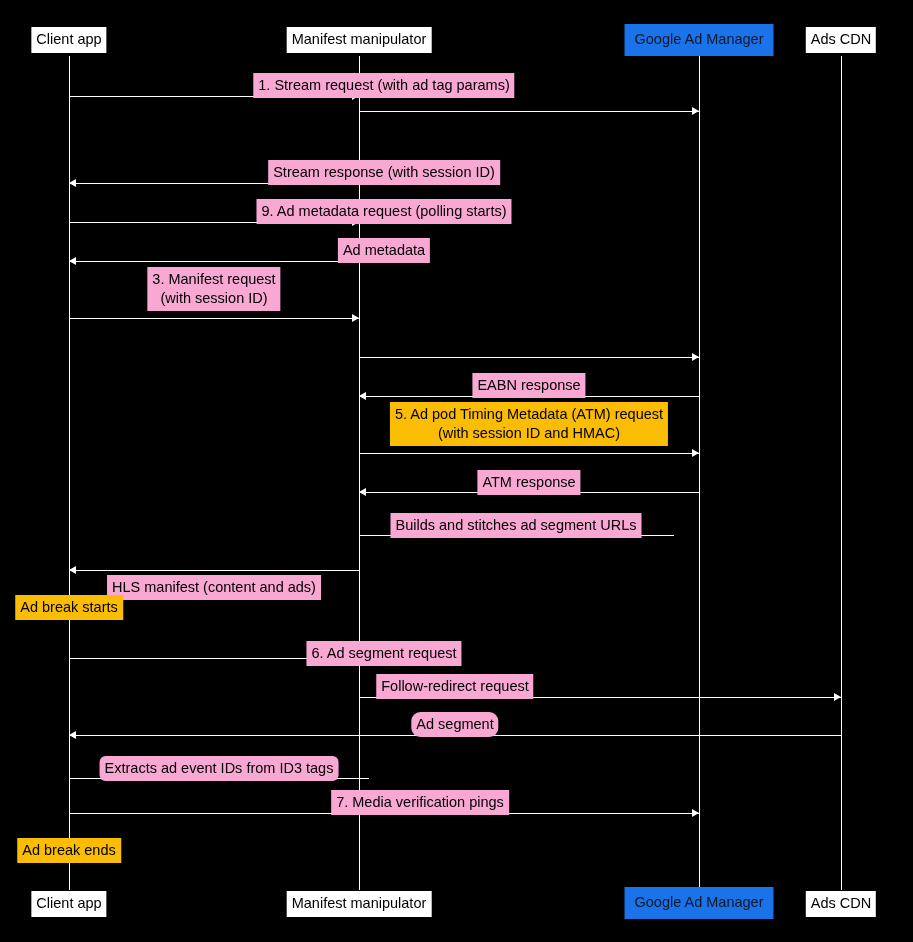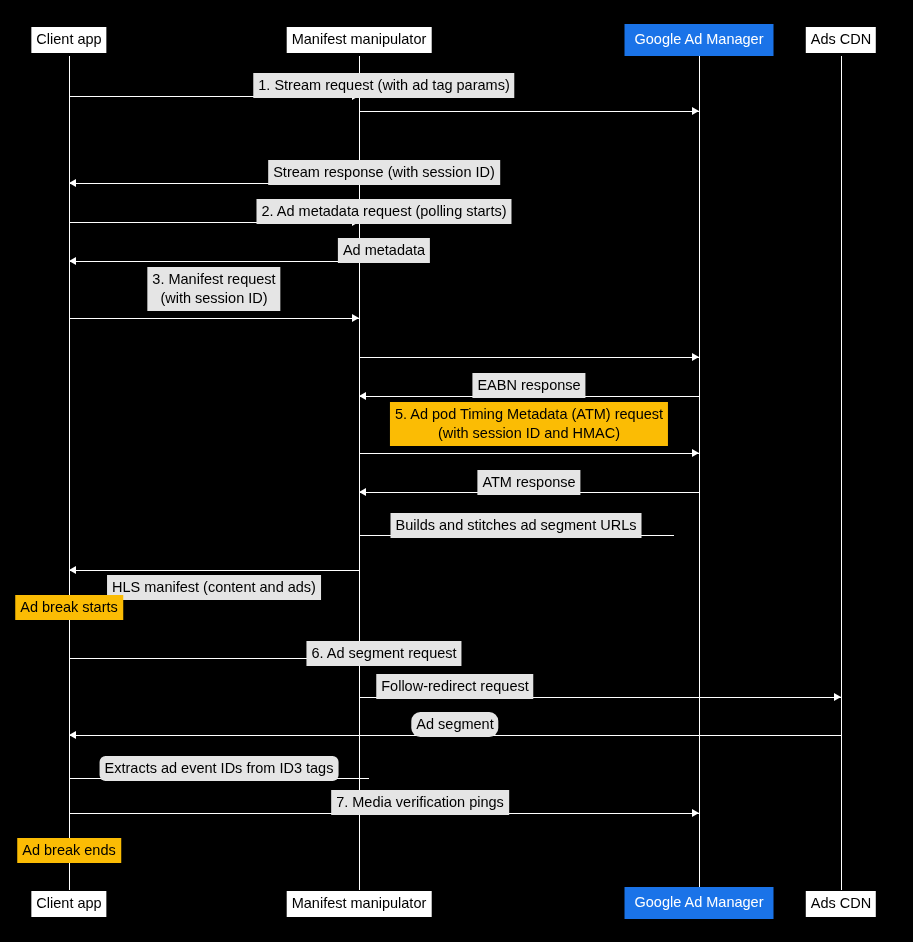--- a/index.html
+++ b/index.html
@@ -30,29 +30,29 @@
     padding: 3px 5px;
     white-space: nowrap;
     background: #ffffff;
     color: #000000;
     box-sizing: border-box;
     transform: translateX(-50%);
     text-align: center;
   }
   .actor.accent {
     background: #1a73e8;
-    color: #ffffff;
+    color: #0f172a;
     text-align: center;
   }
   .msg {
     position: absolute;
     font-size: 14.5px;
     line-height: 1.32;
     padding: 3px 5px;
-    background: #e5e5e5;
+    background: #f9a8d4;
     color: #000000;
     box-sizing: border-box;
     transform: translateX(-50%);
     text-align: center;
     white-space: pre;
   }
   .msg.note {
     background: #fbbc04;
     color: #000000;
   }
@@ -130,21 +130,21 @@
   <div class="arrowline" style="left:69px; top:813px; width:630px;"></div>
   <div class="arrowhead right" style="left:692px; top:809px;"></div>
 
   <div class="actor" style="left:69px; top:27px;"><span>Client app</span></div>
   <div class="actor" style="left:359px; top:27px;"><span>Manifest manipulator</span></div>
   <div class="actor accent" style="left:699px; top:24px; padding:6px 10px;"><span>Google Ad Manager</span></div>
   <div class="actor" style="left:841px; top:27px;"><span>Ads CDN</span></div>
 
   <div class="msg" style="left:384px; top:73px;"><span>1. Stream request (with ad tag params)</span></div>
   <div class="msg" style="left:384px; top:160px;"><span>Stream response (with session ID)</span></div>
-  <div class="msg" style="left:384px; top:199px;"><span>2. Ad metadata request (polling starts)</span></div>
+  <div class="msg" style="left:384px; top:199px;"><span>9. Ad metadata request (polling starts)</span></div>
   <div class="msg" style="left:384px; top:238px;"><span>Ad metadata</span></div>
   <div class="msg" style="left:214px; top:267px;"><span>3. Manifest request
 (with session ID)</span></div>
   <div class="msg" style="left:529px; top:373px;"><span>EABN response</span></div>
   <div class="msg note" style="left:529px; top:402px;"><span>5. Ad pod Timing Metadata (ATM) request
 (with session ID and HMAC)</span></div>
   <div class="msg" style="left:529px; top:470px;"><span>ATM response</span></div>
   <div class="msg" style="left:516px; top:513px;"><span>Builds and stitches ad segment URLs</span></div>
   <div class="msg" style="left:214px; top:547px;margin-top:28px;"><span>HLS manifest (content and ads)</span></div>
   <div class="msg note" style="left:69px; top:595px;"><span>Ad break starts</span></div>

